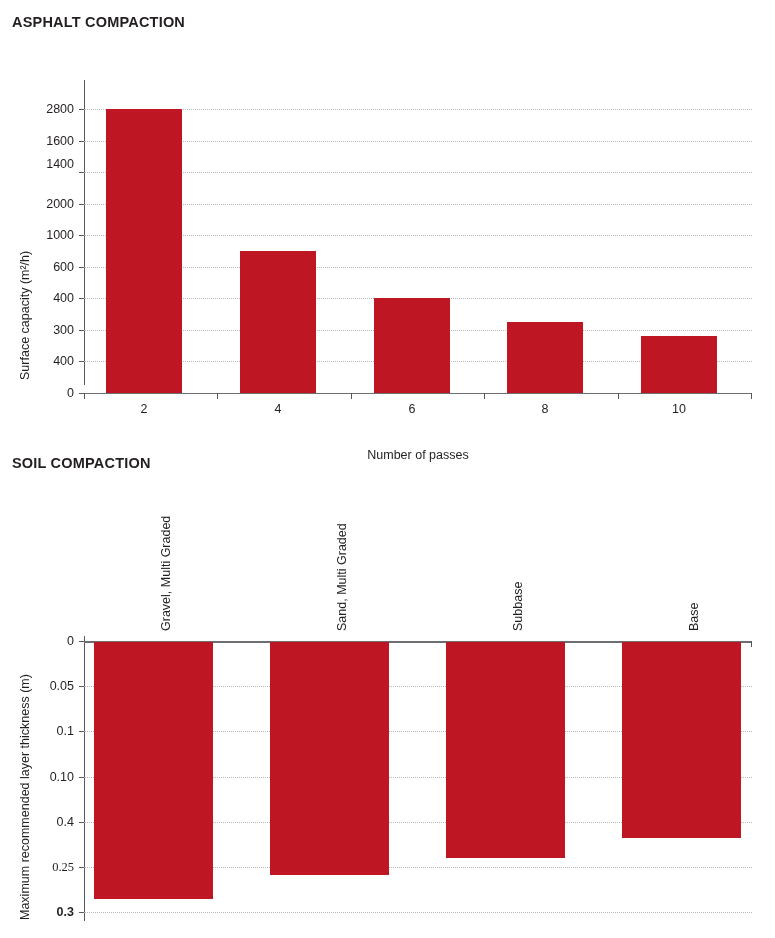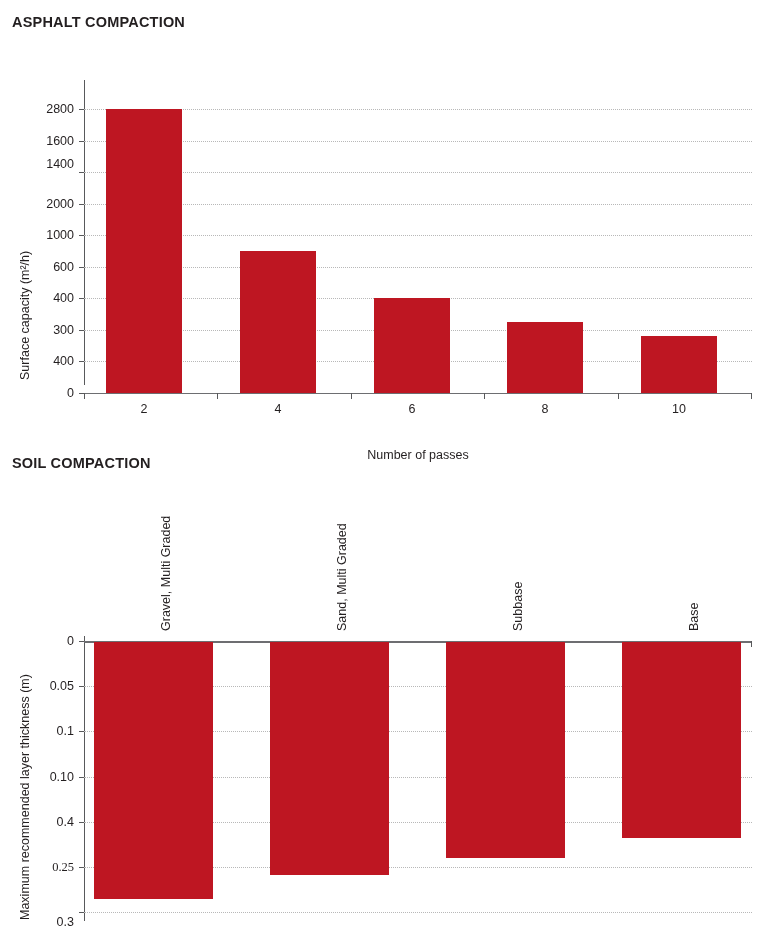--- a/index.html
+++ b/index.html
@@ -202,21 +202,21 @@
       <div class="tick-mark" style="left:-5px; top:332px;"></div>
       <div class="tick-mark" style="left:-5px; top:377px;"></div>
       <div class="tick-mark" style="left:-5px; top:422px;"></div>
 
       <div class="ytick-label" style="left:-78px; top:151px; width:68px;">0</div>
       <div class="ytick-label" style="left:-78px; top:196px; width:68px;">0.05</div>
       <div class="ytick-label" style="left:-78px; top:241px; width:68px;">0.1</div>
       <div class="ytick-label" style="left:-78px; top:287px; width:68px;">0.10</div>
       <div class="ytick-label" style="left:-78px; top:332px; width:68px;">0.4</div>
       <div class="ytick-label" style="left:-78px; top:377px; width:68px;font-family:Liberation Serif, serif;">0.25</div>
-      <div class="ytick-label" style="left:-78px; top:432px; width:68px;">0.3</div>
+      <div class="ytick-label" style="left:-78px; top:422px; width:68px;font-weight:bold;">0.3</div>
 
       <div class="bar" style="left:10px;  top:152px; width:119px; height:257px;"></div>
       <div class="bar" style="left:186px; top:152px; width:119px; height:233px;"></div>
       <div class="bar" style="left:362px; top:152px; width:119px; height:216px;"></div>
       <div class="bar" style="left:538px; top:152px; width:119px; height:196px;"></div>
 
       <div class="tick-mark" style="left:667px; top:151px; width:1px; height:6px;"></div>
 
       <div class="vcat-label" style="left:75px;  top:141px;">Gravel, Multi Graded</div>
       <div class="vcat-label" style="left:251px; top:141px;">Sand, Multi Graded</div>

